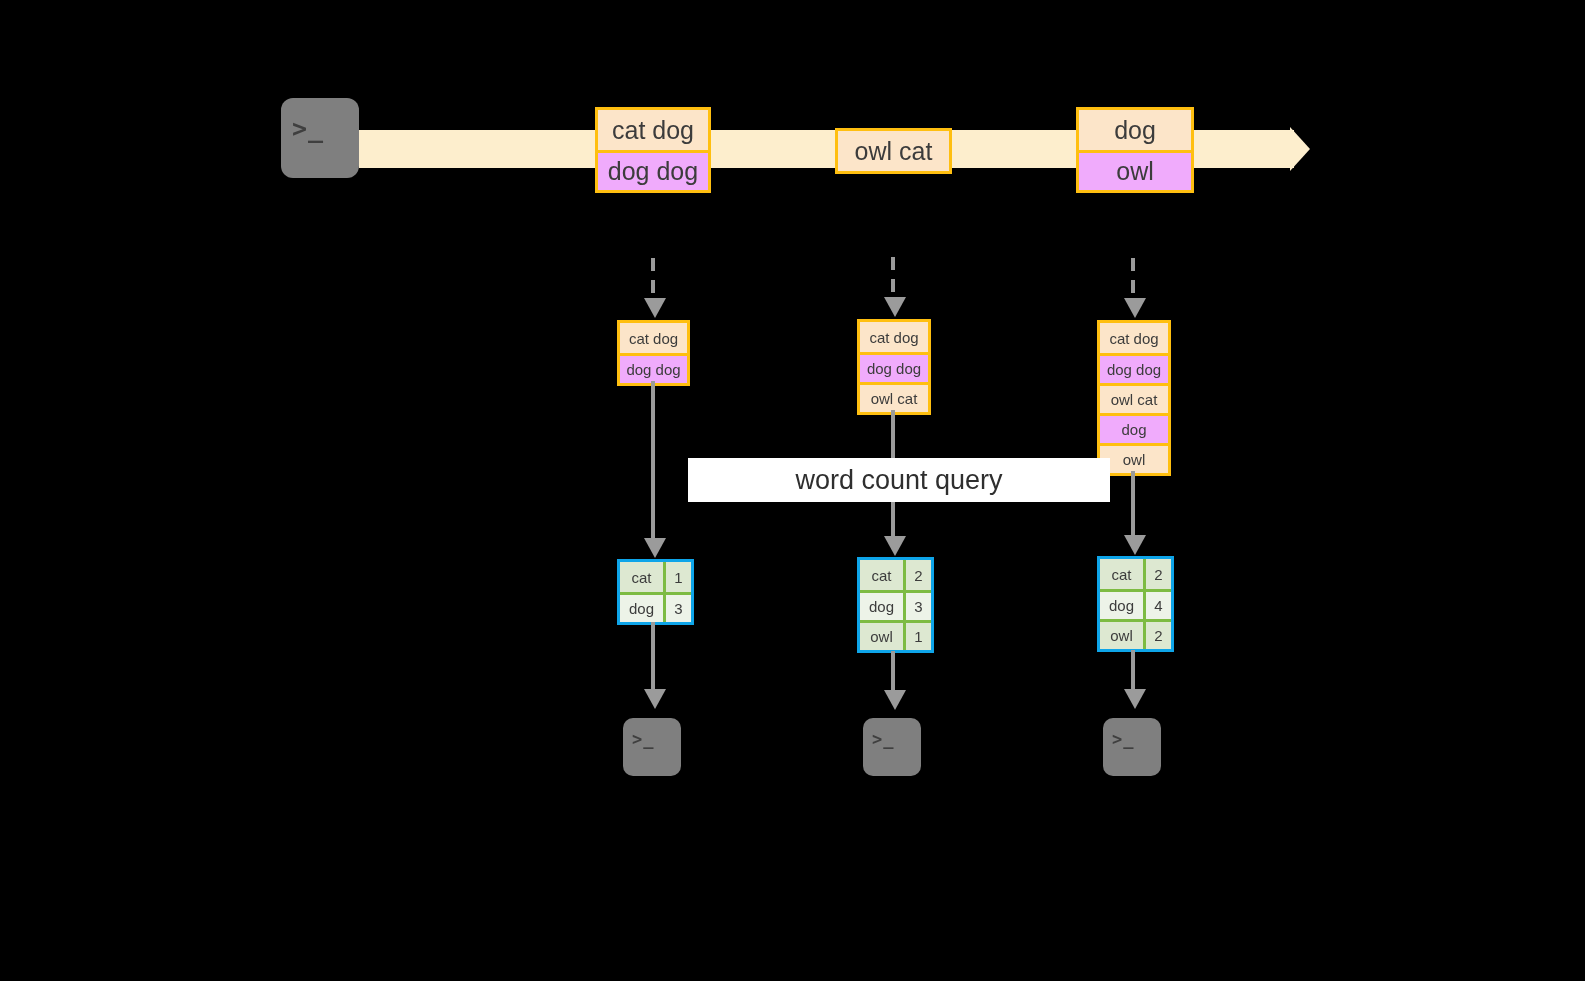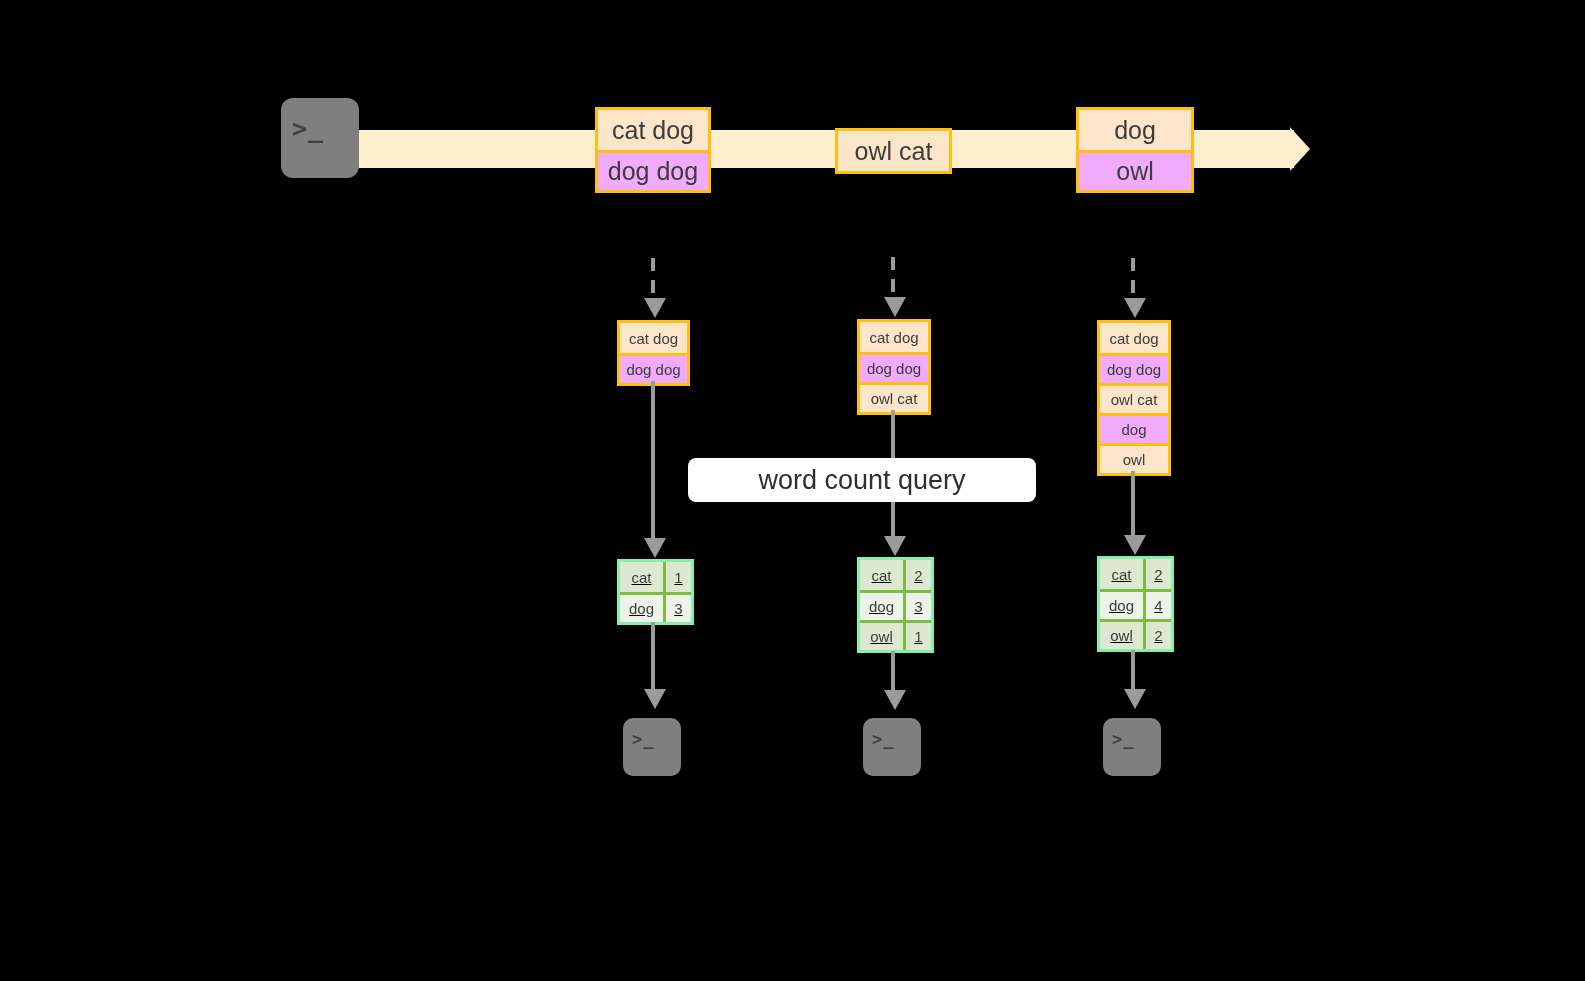--- a/index.html
+++ b/index.html
@@ -125,25 +125,24 @@
     height: 30px;
     padding: 0 8px;
   }
   .rec-mid-1 { left: 617px; top: 320px; width: 73px; }
   .rec-mid-2 { left: 857px; top: 319px; width: 74px; }
   .rec-mid-3 { left: 1097px; top: 320px; width: 74px; }
 
   
   .res {
     position: absolute;
-    border: 3px solid #86efac;
+    border: 3px solid #0ea5e9;
     box-sizing: border-box;
     display: flex;
     flex-direction: column;
-    text-decoration: underline;
   }
   .res .row {
     display: flex;
     height: 30px;
     box-sizing: border-box;
   }
   .res .row + .row { border-top: 3px solid #7dbb42; }
   .res .row.shade-a .k,
   .res .row.shade-a .v { background: #dde8d1; }
   .res .row.shade-b .k,
@@ -191,30 +190,29 @@
     border-left: 11px solid transparent;
     border-right: 11px solid transparent;
     border-top: 20px solid #9b9b9b;
   }
 
   
   .query-label {
     position: absolute;
     left: 688px;
     top: 458px;
-    width: 348px;
+    width: 422px;
     height: 44px;
     background: #ffffff;
     display: flex;
     align-items: center;
     justify-content: center;
     font-size: 27px;
     color: #2f2f2f;
     white-space: nowrap;
-    border-radius: 8px;
   }
 </style>
 </head>
 <body>
 
 <div id="stage">
 
   <div class="terminal terminal-big">
     <div class="hatch"></div>
     <div class="prompt">&gt;_</div>

